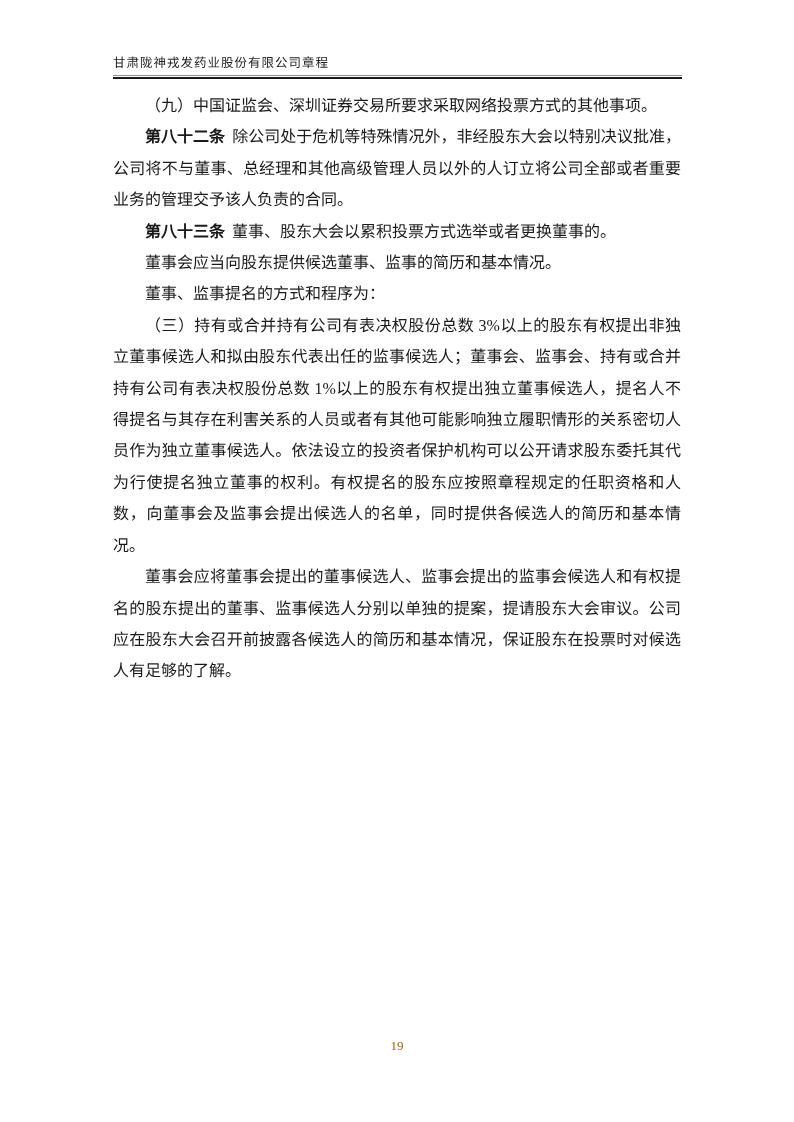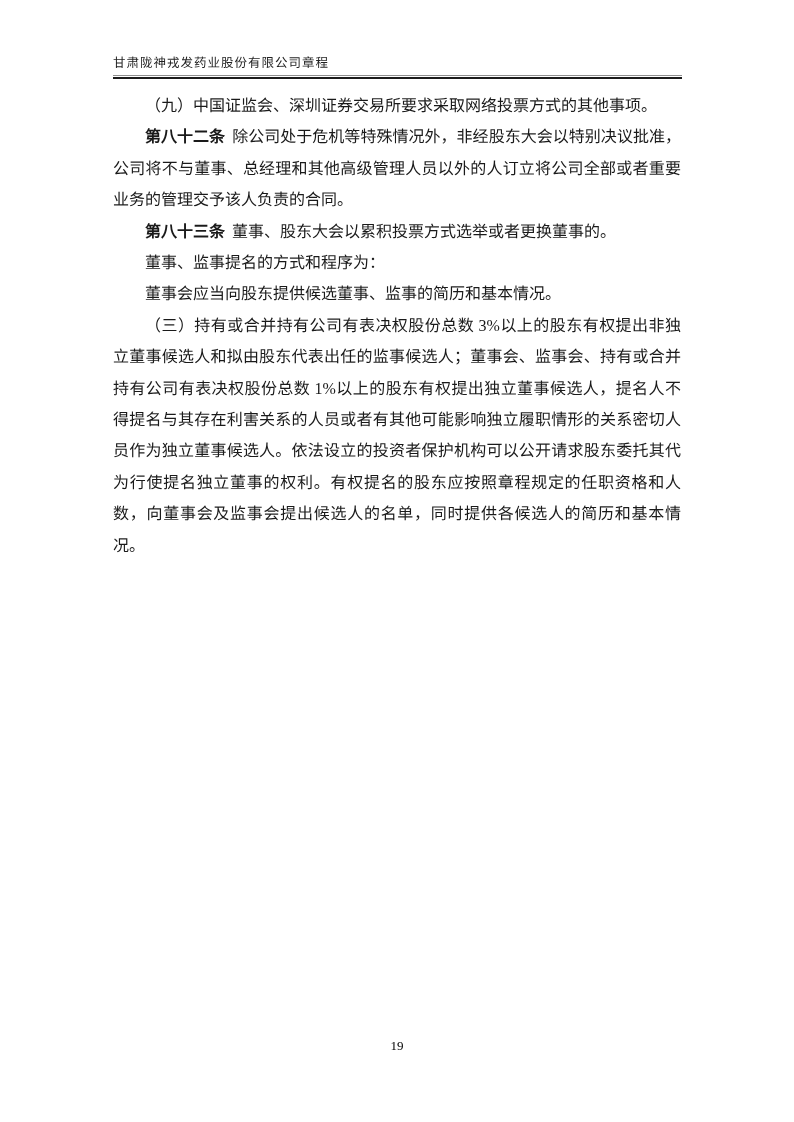--- a/index.html
+++ b/index.html
@@ -55,21 +55,21 @@
   .article-no:empty { display: none; margin: 0; }
   .footer {
     position: absolute;
     left: 0;
     right: 0;
     top: 1036px;
     text-align: center;
   }
   .page-number {
     font-size: 13px;
-    color: #000000;
+    color: #a16207;
   }
 </style>
 </head>
 <body>
 
 <div class="page">
 
   <div class="header">
     <span class="header-title">甘肃陇神戎发药业股份有限公司章程</span>
     <div class="header-rule"></div>
@@ -79,27 +79,30 @@
     <p>
       <span>（九）中国证监会、深圳证券交易所要求采取网络投票方式的其他事项。</span>
     </p>
     <p>
       <b class="article-no">第八十二条</b><span>除公司处于危机等特殊情况外，非经股东大会以特别决议批准，公司将不与董事、总经理和其他高级管理人员以外的人订立将公司全部或者重要业务的管理交予该人负责的合同。</span>
     </p>
     <p>
       <b class="article-no">第八十三条</b><span>董事、股东大会以累积投票方式选举或者更换董事的。</span>
     </p>
     <p>
+      <span>董事会应当向股东提供候选董事、监事的简历和基本情况。</span>
+    </p>
+    <p>
       <span>董事、监事提名的方式和程序为：</span>
     </p>
     <p>
-      <span>董事会应当向股东提供候选董事、监事的简历和基本情况。</span>
+      <span>（三）持有或合并持有公司有表决权股份总数 3%以上的股东有权提出非独立董事候选人和拟由股东代表出任的监事候选人；董事会、监事会、持有或合并持有公司有表决权股份总数 1%以上的股东有权提出独立董事候选人，提名人不得提名与其存在利害关系的人员或者有其他可能影响独立履职情形的关系密切人员作为独立董事候选人。依法设立的投资者保护机构可以公开请求股东委托其代为行使提名独立董事的权利。有权提名的股东应按照章程规定的任职资格和人数，向董事会及监事会提出候选人的名单，同时提供各候选人的简历和基本情况。</span>
     </p>
     <p>
-      <span>（三）持有或合并持有公司有表决权股份总数 3%以上的股东有权提出非独立董事候选人和拟由股东代表出任的监事候选人；董事会、监事会、持有或合并持有公司有表决权股份总数 1%以上的股东有权提出独立董事候选人，提名人不得提名与其存在利害关系的人员或者有其他可能影响独立履职情形的关系密切人员作为独立董事候选人。依法设立的投资者保护机构可以公开请求股东委托其代为行使提名独立董事的权利。有权提名的股东应按照章程规定的任职资格和人数，向董事会及监事会提出候选人的名单，同时提供各候选人的简历和基本情况。</span>
+      <span>董事会应将董事会提出的董事候选人、监事会提出的监事会候选人和有权提名的股东提出的董事、监事候选人分别以单独的提案，提请股东大会审议。公司应在股东大会召开前披露各候选人的简历和基本情况，保证股东在投票时对候选人有足够的了解。</span>
     </p>
   </div>
 
   <div class="footer">
     <span class="page-number">19</span>
   </div>
 
 </div>
 
 </body></html>

